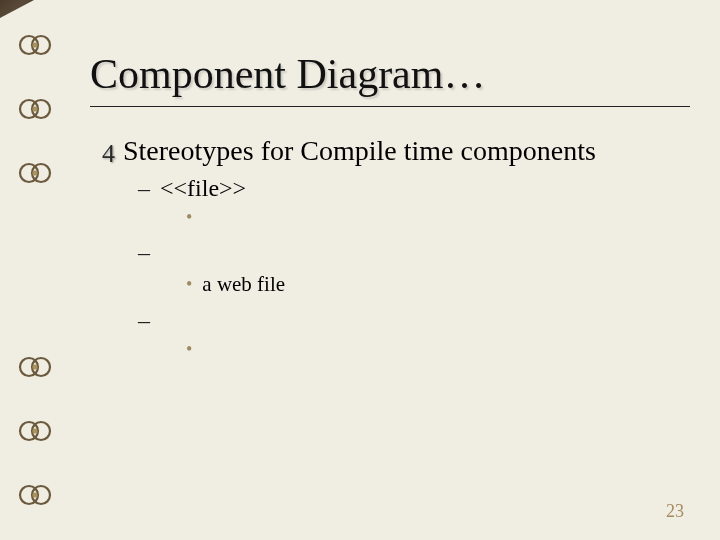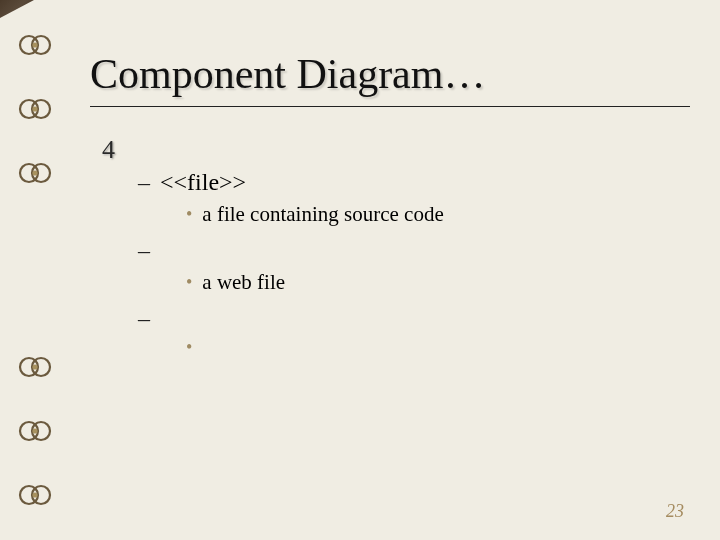--- a/index.html
+++ b/index.html
@@ -96,21 +96,20 @@
     font-size: 18px;
     position: relative;
     top: -1px;
   }
   .page-num {
     position: absolute;
     right: 36px;
     bottom: 18px;
     font-size: 18px;
     color: #a58c60;
-    font-style: italic;
   }
 </style>
 </head>
 <body>
 
 <div class="corner-dogear"></div>
 
 <div class="binder">
   <div class="ring" style="top:34px">
     <svg viewBox="0 0 34 22">
@@ -155,29 +154,29 @@
       </svg>
   </div>
 </div>
 
 <div class="content">
   <h1 class="title">Component Diagram…</h1>
   <hr class="title-rule">
 
   <div class="lvl1">
     <span class="bullet">4</span>
+    <span>Stereotypes for Compile time components</span>
   </div>
 
   <div class="lvl2">
     <span class="bullet">–</span>
     <span>&lt;&lt;file&gt;&gt;</span>
   </div>
   <div class="lvl3">
     <span class="bullet">•</span>
-    <span>a file containing source code</span>
   </div>
 
   <div class="lvl2">
     <span class="bullet">–</span>
   </div>
   <div class="lvl3">
     <span class="bullet">•</span>
     <span>a web file</span>
   </div>
 

